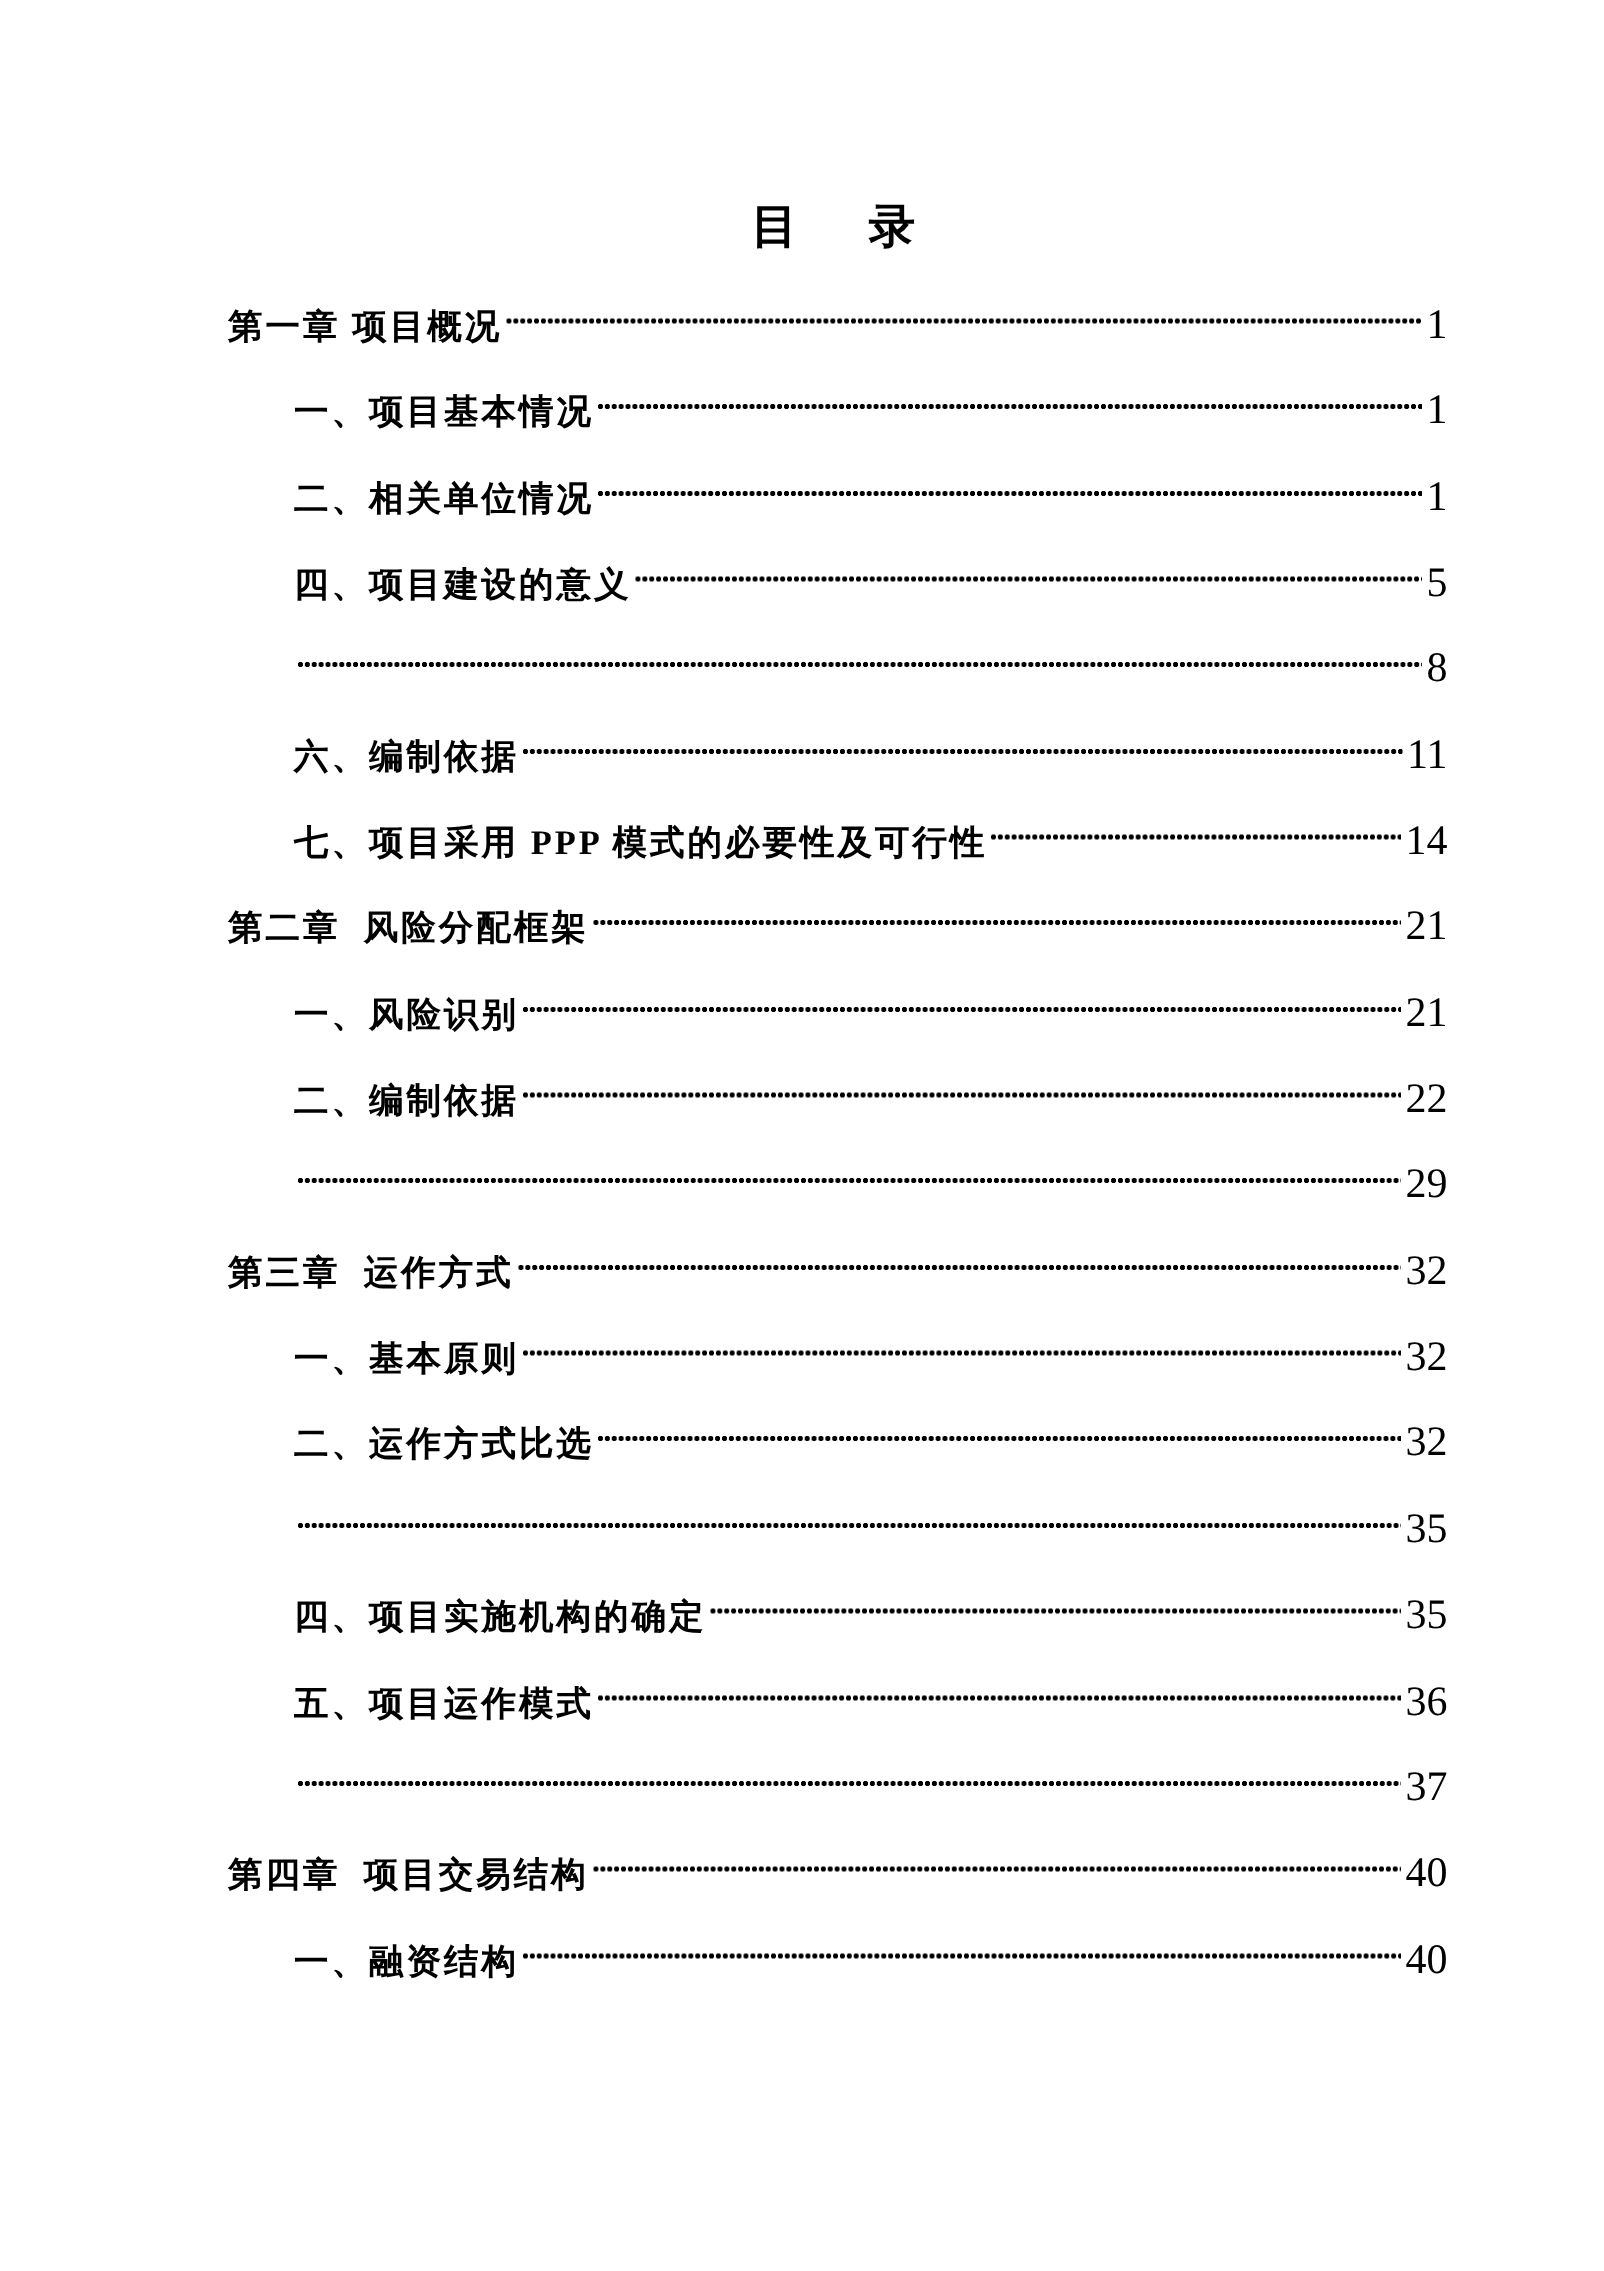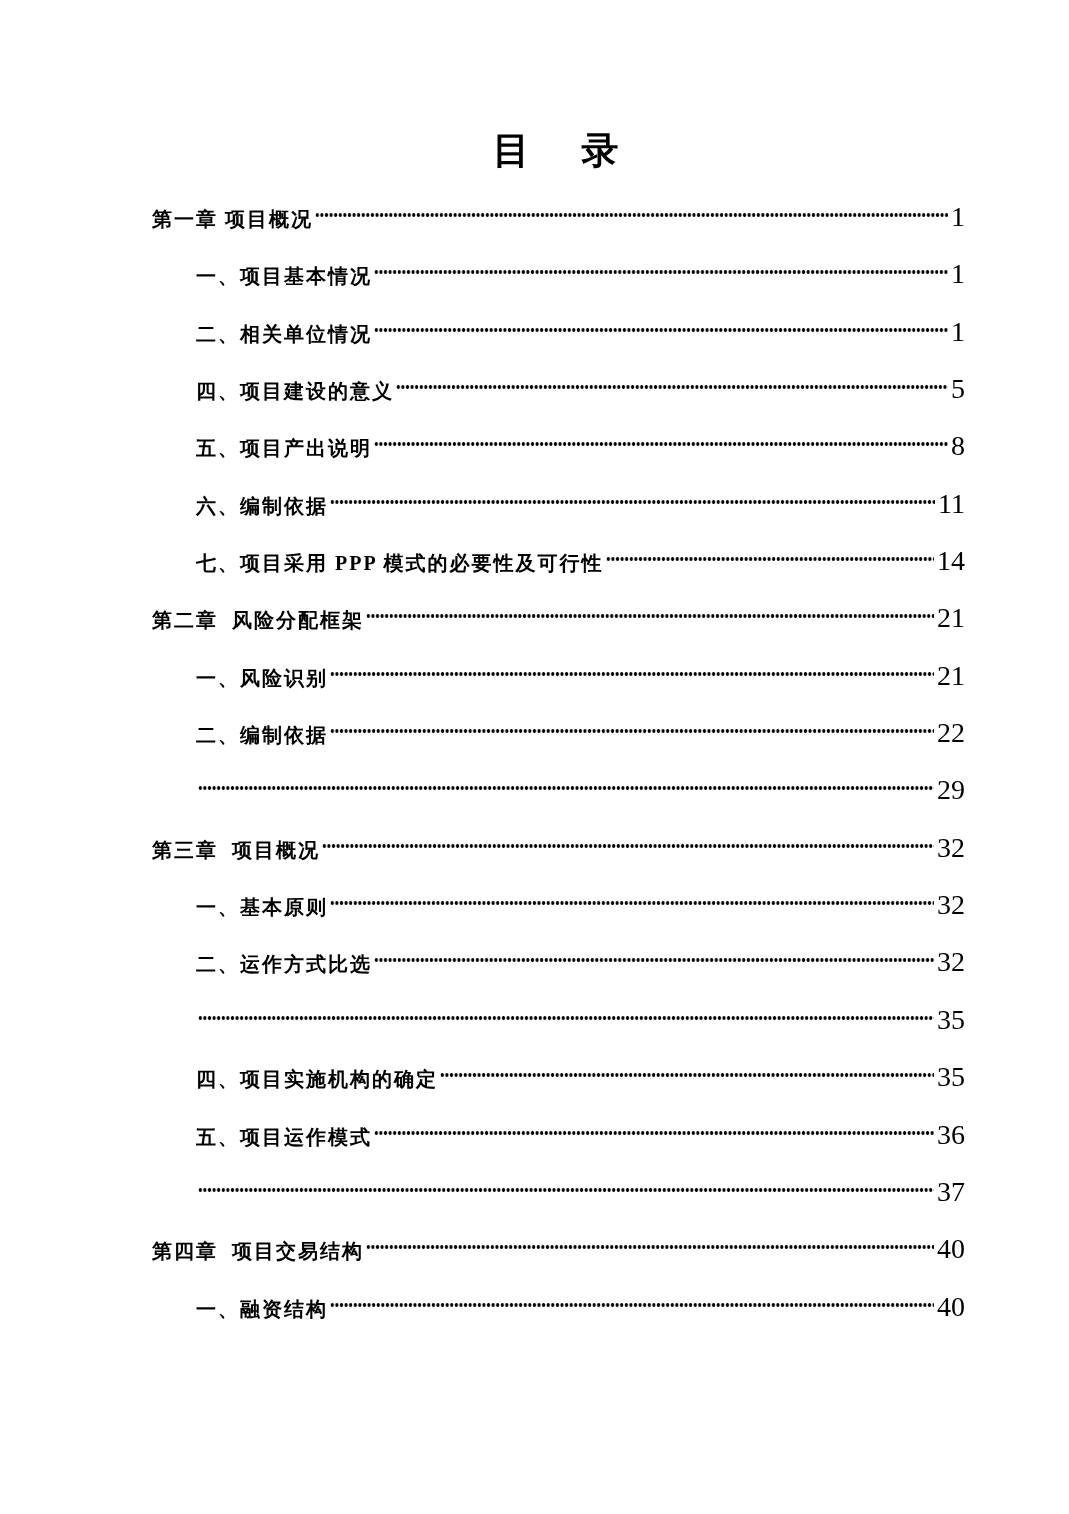--- a/index.html
+++ b/index.html
@@ -16,42 +16,42 @@
   }
   .page {
     box-sizing: border-box;
     width: 1069px;
     height: 1514px;
     padding: 130px 104px 0 152px;
   }
   .doc-title {
     margin: 0 0 30px 0;
     text-align: center;
-    font-size: 37px;
+    font-size: 31px;
     line-height: 41px;
     font-weight: 700;
     letter-spacing: 6px;
     white-space: pre;
   }
   .toc {
     width: 100%;
   }
   .toc-row {
     display: flex;
     align-items: baseline;
     height: 57.35px;
     cursor: pointer;
   }
   .toc-row.section {
     padding-left: 44px;
     text-align: center;
   }
   .toc-label {
     flex: 0 0 auto;
-    font-size: 20px;
+    font-size: 23px;
     line-height: 34px;
     font-weight: 700;
     letter-spacing: 2px;
     white-space: pre;
   }
   .toc-dots {
     flex: 1 1 auto;
     height: 6px;
     margin: 0 3px 0 2px;
     transform: translateY(-8px);
@@ -96,21 +96,20 @@
     </div>
 
 
     <div class="toc-row section">
       <span class="toc-label">四、项目建设的意义</span>
       <span class="toc-dots"></span>
       <span class="toc-page">5</span>
     </div>
 
     <div class="toc-row section">
-      <span class="toc-label">五、项目产出说明</span>
       <span class="toc-dots"></span>
       <span class="toc-page">8</span>
     </div>
 
     <div class="toc-row section">
       <span class="toc-label">六、编制依据</span>
       <span class="toc-dots"></span>
       <span class="toc-page">11</span>
     </div>
 
@@ -137,21 +136,21 @@
       <span class="toc-dots"></span>
       <span class="toc-page">22</span>
     </div>
 
     <div class="toc-row section">
       <span class="toc-dots"></span>
       <span class="toc-page">29</span>
     </div>
 
     <div class="toc-row chapter">
-      <span class="toc-label">第三章  项目概况</span>
+      <span class="toc-label">第三章  运作方式</span>
       <span class="toc-dots"></span>
       <span class="toc-page">32</span>
     </div>
 
     <div class="toc-row section">
       <span class="toc-label">一、基本原则</span>
       <span class="toc-dots"></span>
       <span class="toc-page">32</span>
     </div>
 

